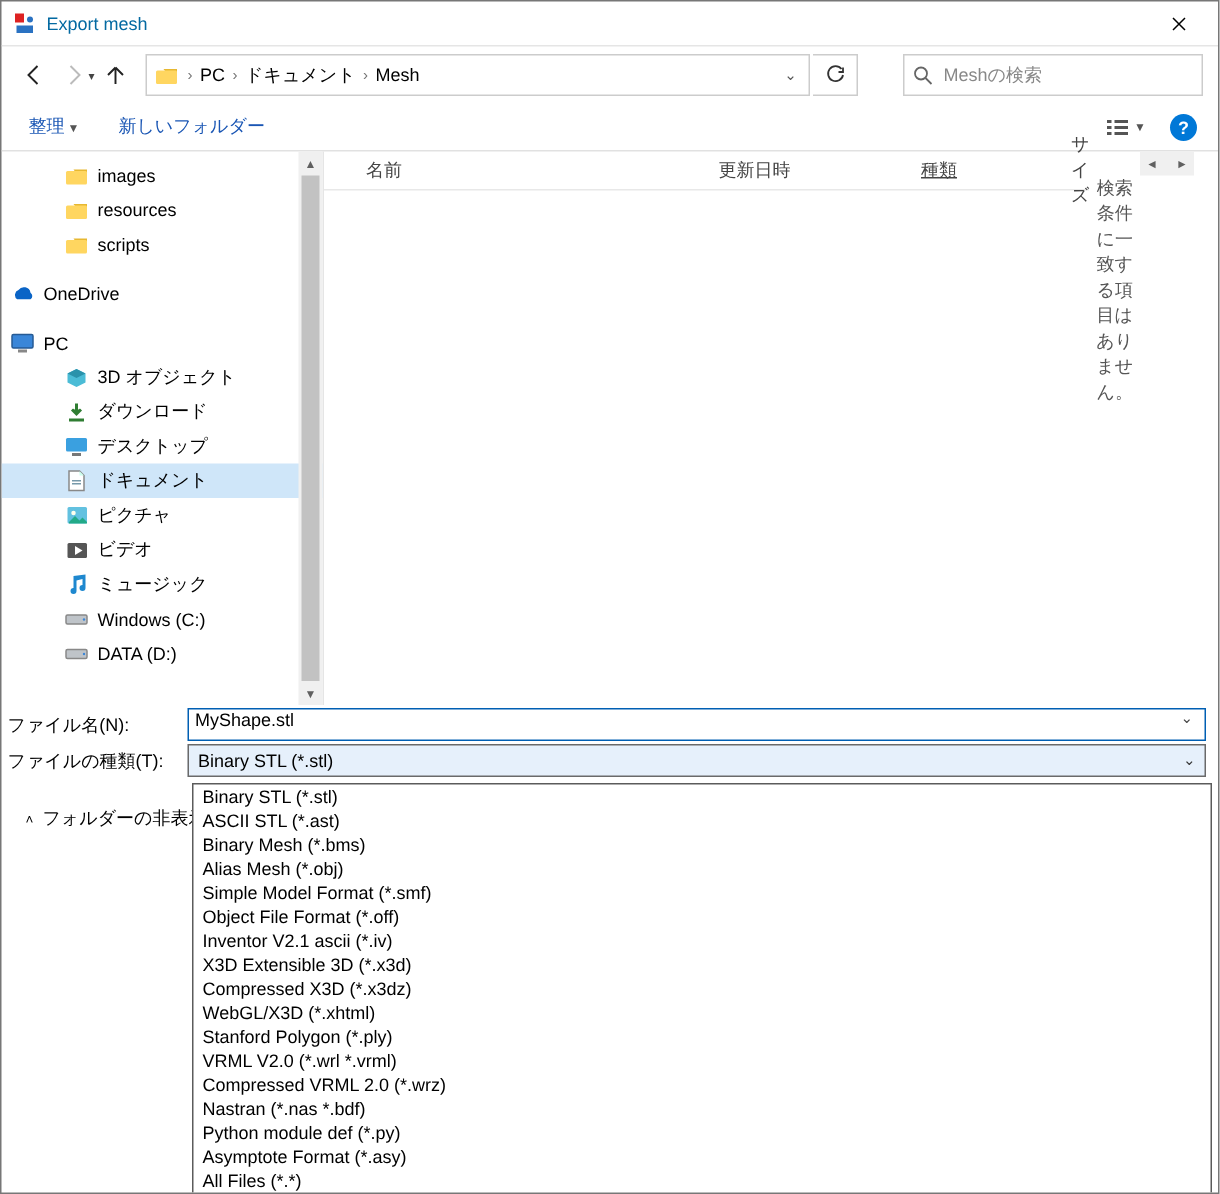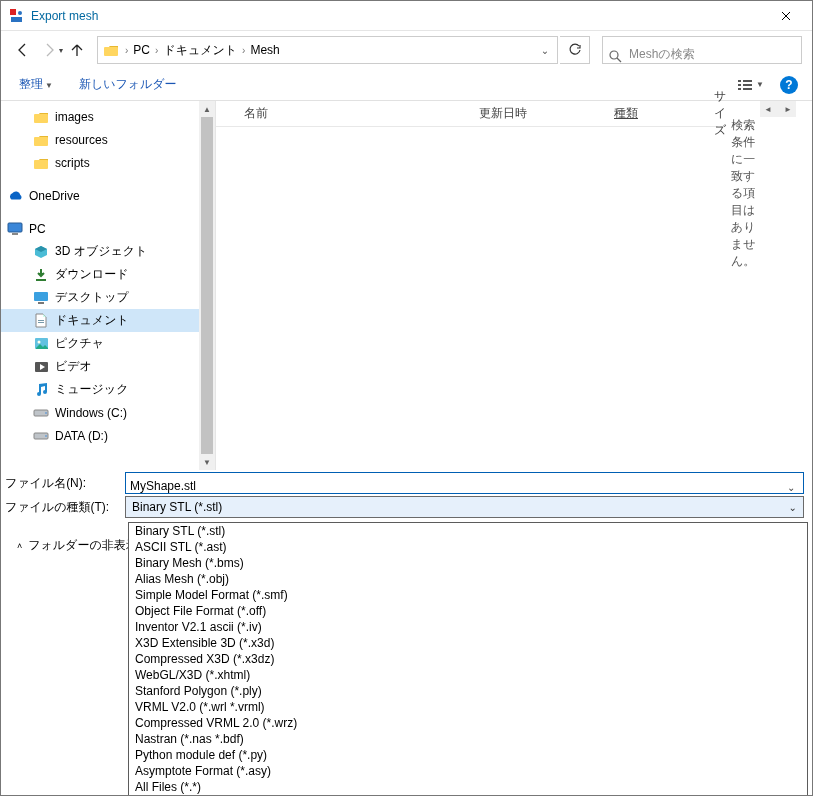--- a/index.html
+++ b/index.html
@@ -16,36 +16,36 @@
 .nav-arrow { width: 24px; height: 24px; display:flex; align-items:center; justify-content:center; color:#555; }
 .nav-arrow.disabled { color:#bbb; }
 .caret-down { font-size:8px; color:#444; margin-left:-4px; }
 .addrbar { flex: 1; height: 28px; border: 1px solid #ccc; display:flex; align-items:center; padding:0 4px; margin-left:6px; }
 .addr-folder-icon { width:18px; height:18px; display:flex; align-items:center; justify-content:center; margin-right:2px; }
 .crumb-sep { color:#777; padding:0 3px; font-size:10px; }
 .crumb { color:#000; padding:0 2px; }
 .addr-spacer { flex:1; }
 .addr-caret { color:#555; font-size:10px; width:16px; text-align:center; }
 .refresh-box { width:30px; height:28px; border:1px solid #ccc; border-left:none; display:flex; align-items:center; justify-content:center; color:#444; }
-.searchbox { width:200px; height:28px; border:1px solid #ccc; display:flex; align-items:flex-end; padding:0 6px; margin-left:10px; color:#888; }
+.searchbox { width:200px; height:28px; border:1px solid #ccc; display:flex; align-items:center; padding:0 6px; margin-left:28px; color:#888; }
 .search-icon { width:14px; margin-right:6px; color:#555; }
 
 
 .toolbar { height: 32px; display:flex; align-items:center; padding:0 14px; border-bottom:1px solid #e1e1e1; }
 .tb-btn { color:#1a56b4; padding:2px 4px; margin-right:4px; }
 .tb-caret { font-size:8px; color:#555; margin-left:2px; }
 .tb-spacer { flex:1; }
 .view-btn { width:28px; height:22px; display:flex; align-items:center; justify-content:center; color:#444; border:1px solid transparent; }
 .view-btn .tb-caret { margin-left:4px; }
 .help-icon { width:18px; height:18px; border-radius:50%; background:#0078d7; color:#fff; display:flex; align-items:center; justify-content:center; font-weight:bold; margin-left:10px; }
 
 
 .main { display:flex; height: 369px; }
 .sidebar { width:215px; border-right:1px solid #e5e5e5; overflow:hidden; padding:4px 0; position:relative; }
-.tree-item { display:flex; align-items:center; height:23px; padding-left:32px; }
+.tree-item { display:flex; align-items:center; height:23px; padding-left:42px; }
 .tree-item.lvl0 { padding-left:6px; }
 .tree-item.sel { background:#cfe6f9; }
 .tree-icon { width:16px; height:16px; margin-right:6px; display:flex; align-items:center; justify-content:center; }
 .tree-label { color:#000; white-space:nowrap; }
 
 
 .filepane { flex:1; display:flex; flex-direction:row; position:relative; }
 .col-headers { height:26px; display:flex; align-items:center; border-bottom:1px solid #e8e8e8; padding-left:28px; color:#444; }
 .col-name { width:235px; }
 .col-date { width:135px; }
@@ -58,21 +58,21 @@
 .vscroll .sbtn { height:16px; display:flex; align-items:center; justify-content:center; color:#606060; font-size:8px; }
 .vthumb { background:#c2c2c2; height:80%; margin:0 2px; }
 .hscroll-wrap { height:16px; display:flex; align-items:center; background:#f0f0f0; margin-right:16px; }
 .hscroll-wrap .sbtn { width:16px; height:16px; display:flex; align-items:center; justify-content:center; color:#606060; font-size:8px; }
 .hthumb { flex:1; height:12px; margin:0 2px; background:transparent; }
 
 
 .bottom { border-top:1px solid transparent; }
 .field-row { display:flex; align-items:center; height:24px; padding:4px 4px; }
 .field-label { width:120px; text-align:left; padding-right:8px; color:#000; }
-.field-input-wrap { flex:1; height:22px; border:1px solid #999; display:flex; align-items:flex-end; padding:0 4px; margin-right:4px; position:relative; }
+.field-input-wrap { flex:1; height:22px; border:1px solid #999; display:flex; align-items:flex-start; padding:0 4px; margin-right:4px; position:relative; }
 .field-input-wrap.focus { border:1px solid #005fb3; }
 .field-input { border:none; outline:none; width:100%; font-size:12px; background:transparent; }
 .field-caret { width:16px; text-align:center; color:#444; font-size:10px; }
 .type-select { flex:1; height:22px; border:1px solid #6a6a6a; background:#e6f0fb; display:flex; align-items:center; padding:0 6px; margin-right:4px; }
 .type-caret { color:#333; font-size:10px; }
 
 .hide-folders-row { display:flex; align-items:center; padding:6px 16px; }
 .hide-caret { font-size:9px; margin-right:6px; }
 
 

